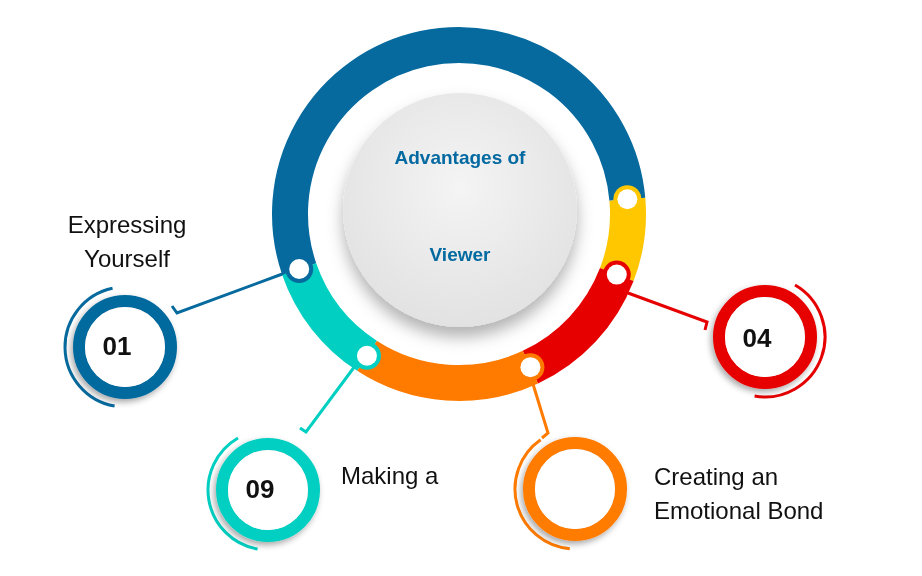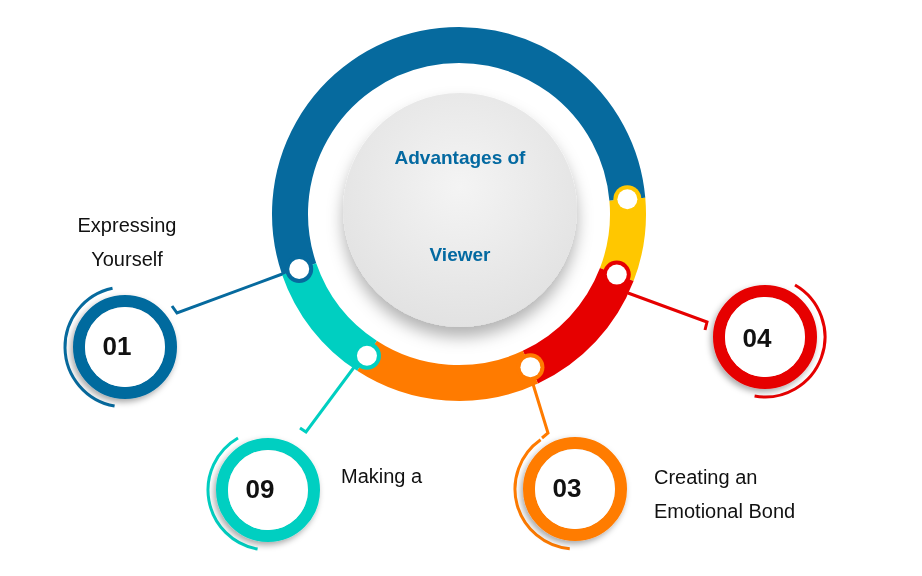--- a/index.html
+++ b/index.html
@@ -1,18 +1,18 @@
 <!DOCTYPE html>
 <html><head>
 <meta charset="utf-8">
 <style>
   html, body { margin: 0; padding: 0; background: #ffffff; }
   body { width: 922px; height: 576px; overflow: hidden; position: relative; font-family: "Liberation Sans", "DejaVu Sans", sans-serif; }
   #stage { position: absolute; left: 0; top: 0; width: 922px; height: 576px; }
-  .lbl { position: absolute; font-size: 20px; color: #111111; line-height: 34px; white-space: nowrap; }
+  .lbl { position: absolute; font-size: 24px; color: #111111; line-height: 34px; white-space: nowrap; }
   .lbl span { display: block; }
   .center-text { position: absolute; left: 360px; width: 200px; text-align: center; font-size: 19px; color: #0369a1; white-space: nowrap; font-weight: bold; }
   .center-text.hl { color: #e0000f; font-weight: bold; }
   .num { position: absolute; width: 64px; text-align: center; font-size: 26px; font-weight: bold; color: #111111; }
 </style>
 </head>
 <body>
 
 <div id="stage">
   <svg width="922" height="576" viewBox="0 0 922 576" xmlns="http://www.w3.org/2000/svg">
@@ -83,21 +83,20 @@
       </g>
   </svg>
 
   
   <div class="center-text" style="top:147px;">Advantages of</div>
   <div class="center-text" style="top:244px;">Viewer</div>
 
   
   <div class="num" style="left:85px; top:331px;">01</div>
   <div class="num" style="left:228px; top:474px;">09</div>
-  <div class="num" style="left:535px; top:473px;">03</div>
   <div class="num" style="left:725px; top:323px;">04</div>
 
   
   <div class="lbl" style="left:57px; top:208px; width:140px; text-align:center;">
     <span>Expressing</span>
     <span>Yourself</span>
   </div>
   <div class="lbl" style="left:341px; top:459px;">
     <span>Making a</span>
   </div>

